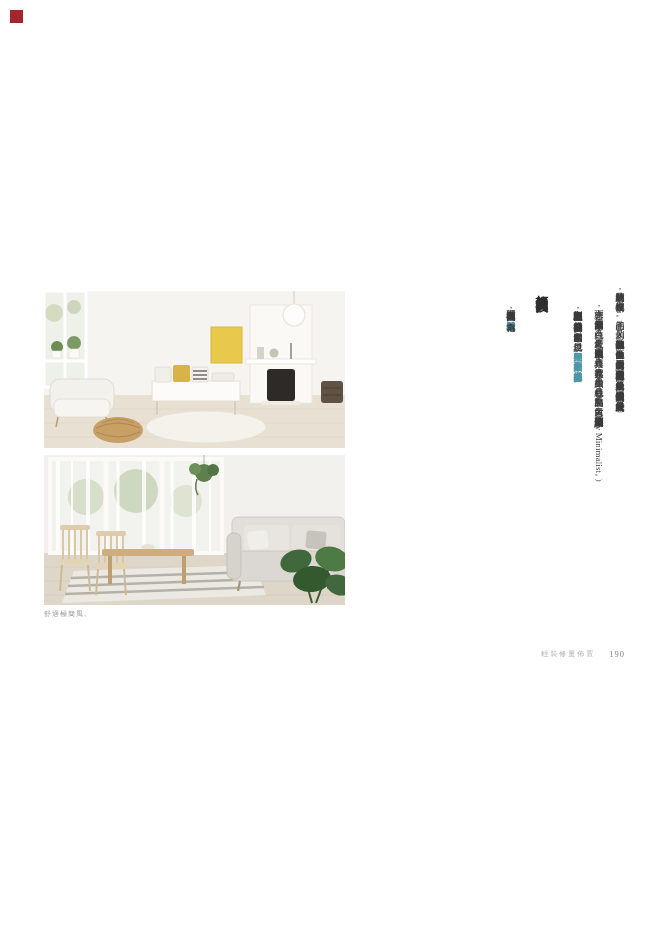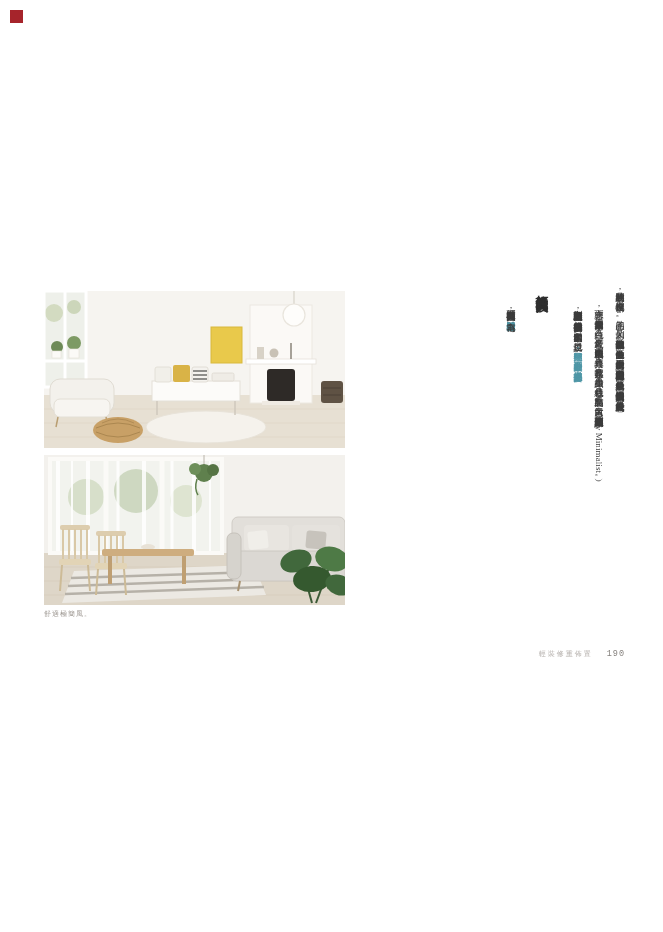--- a/index.html
+++ b/index.html
@@ -22,21 +22,21 @@
     font-size:9px;line-height:21px;color:#3c3c3c;letter-spacing:0.1px;
   }
   .vtext p{margin:0;text-indent:2em;}
   .vtext p.noindent{text-indent:0;}
   .vtext h2{
     margin:0 14px 0 10px;font-size:12.5px;line-height:22px;font-weight:600;
     text-indent:0;letter-spacing:0.5px;color:#2f2f2f;
   }
   .footer{
     position:absolute;top:649px;right:38px;display:flex;align-items:center;gap:14px;
-    font-family:Liberation Mono, monospace;
+    font-family:Liberation Serif, serif;
   }
   .running-title{font-size:7px;letter-spacing:2px;color:#b3aeaa;}
   .page-number{font-size:8.5px;letter-spacing:1px;color:#86827e;}
 </style>
 </head>
 <body>
 
 <div class="corner-tab" style="background: rgb(166, 36, 43);"></div>
 
 <figure class="photo photo-top" style="margin:0">

